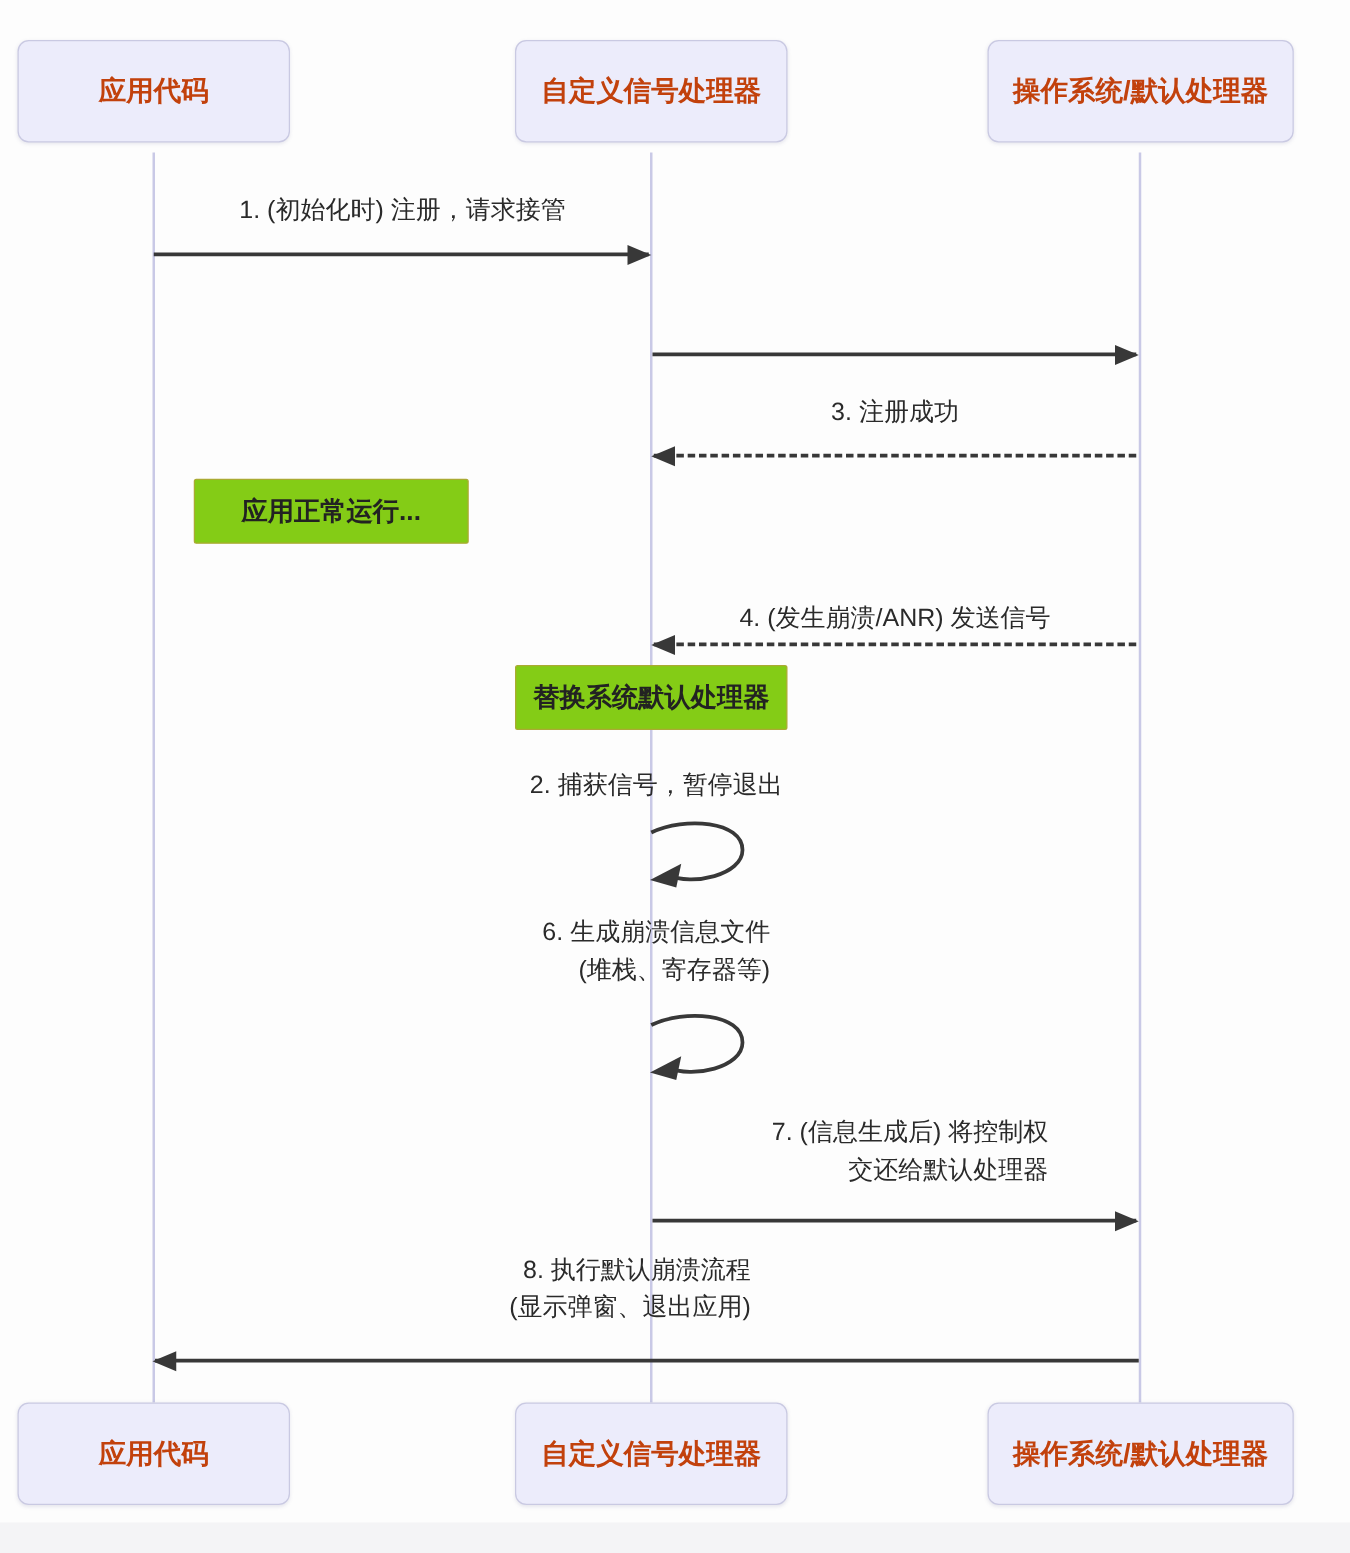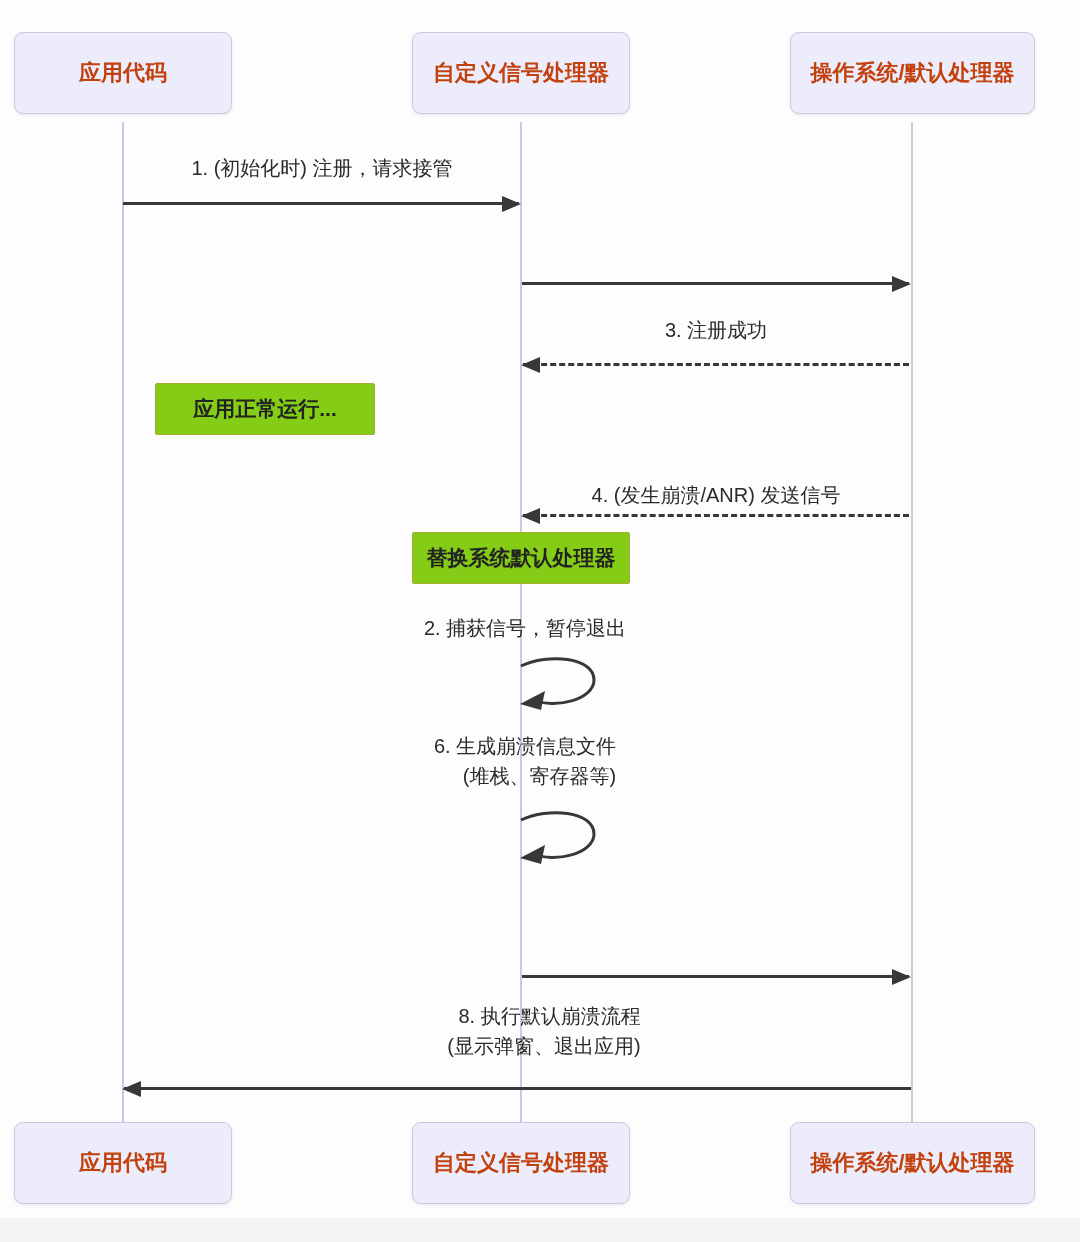--- a/index.html
+++ b/index.html
@@ -134,25 +134,27 @@
     <polygon points="2,48 27,35 23,54" fill="#383838"></polygon>
   </svg>
 
   <div class="msg-label" style="left:525px; top:731px;">6. 生成崩溃信息文件
 (堆栈、寄存器等)</div>
   <svg class="loop-svg" style="left:518px; top:810px;" width="84" height="58" viewBox="0 0 84 58">
     <path d="M 3 10 C 30 -3, 76 1, 76 24 C 76 44, 36 53, 16 44" fill="none" stroke="#383838" stroke-width="3"></path>
     <polygon points="2,48 27,35 23,54" fill="#383838"></polygon>
   </svg>
 
+  <div class="msg-label" style="left:728px; top:891px;">7. (信息生成后) 将控制权
+交还给默认处理器</div>
   <div class="arrow" style="left:522px; top:975px; width:387px;">
     <span class="head right"></span>
   </div>
 
-  <div class="msg-label" style="left:544px; top:1001px;">8. 执行默认崩溃流程
+  <div class="msg-label" style="left:504px; top:1001px;">8. 执行默认崩溃流程
 (显示弹窗、退出应用)</div>
   <div class="arrow" style="left:124px; top:1087px; width:787px;">
     <span class="head left"></span>
   </div>
 
   <div class="actor" style="left:14px; top:1122px; width:218px;">应用代码</div>
   <div class="actor" style="left:412px; top:1122px; width:218px;">自定义信号处理器</div>
   <div class="actor" style="left:790px; top:1122px; width:245px;">操作系统/默认处理器</div>
 
   <div class="footer-strip"></div>

